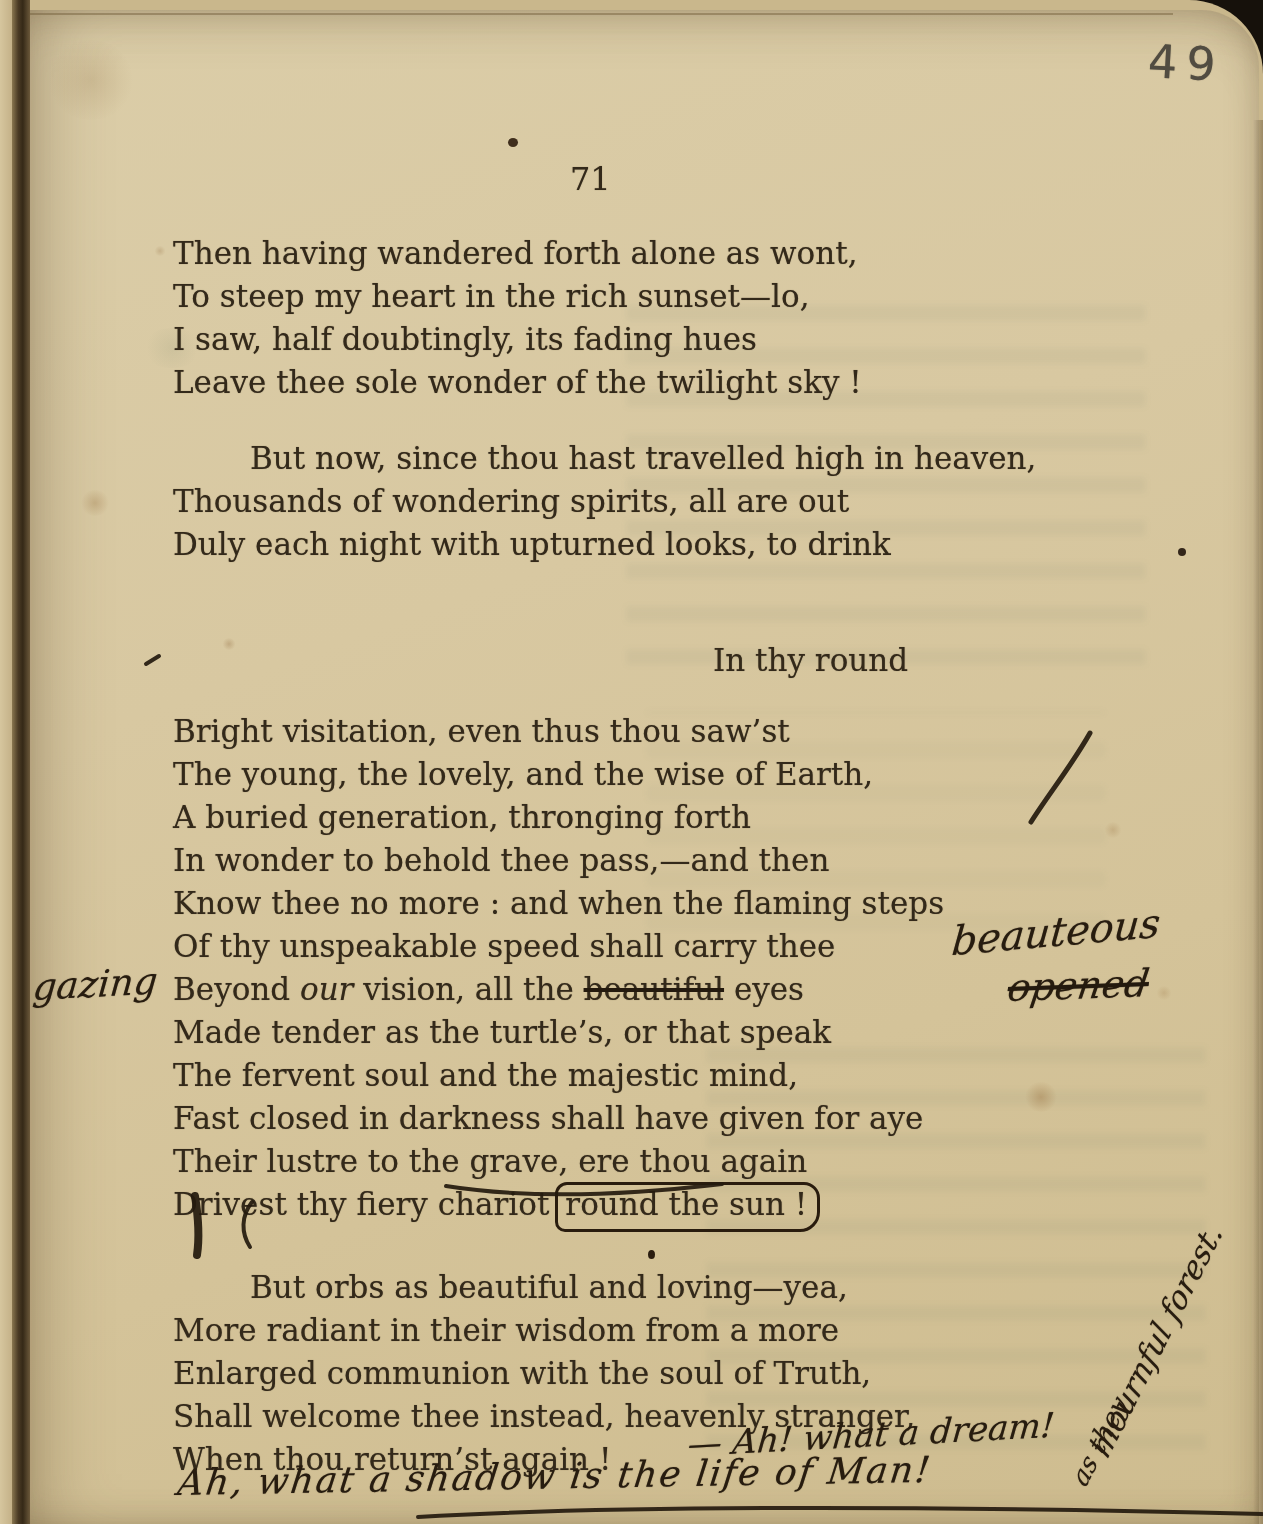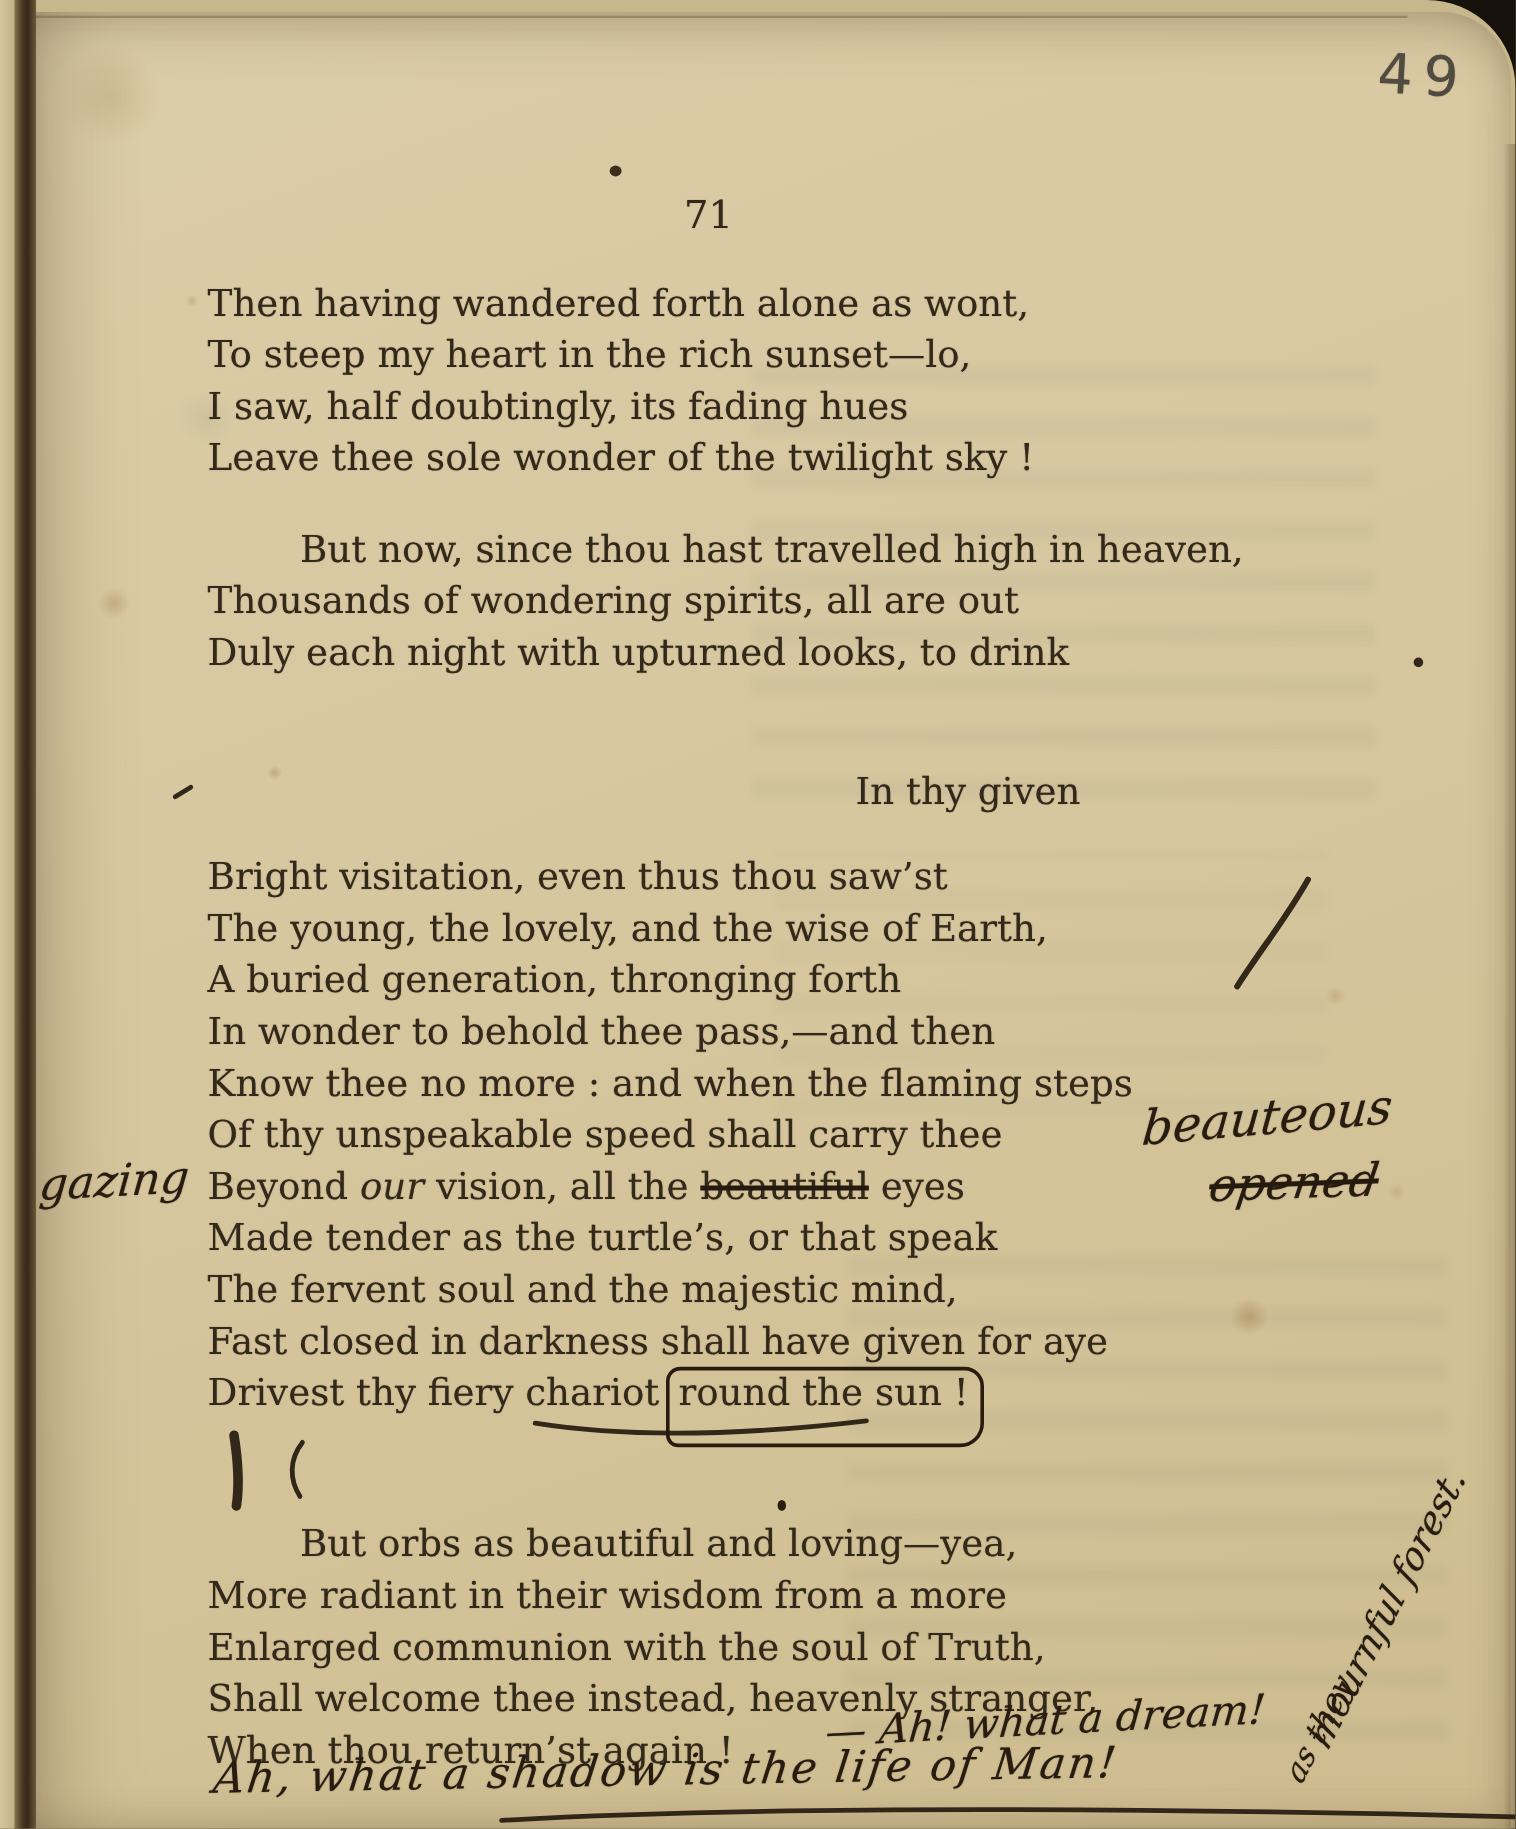--- a/index.html
+++ b/index.html
@@ -20,21 +20,21 @@
   .top-crease{position:absolute;top:13px;left:30px;right:90px;height:2px;background:rgba(110,90,55,.45);z-index:2;}
   .right-shade{position:absolute;right:0;top:120px;bottom:0;width:10px;z-index:2;
         background:linear-gradient(90deg,rgba(0,0,0,0),rgba(70,52,28,.35));}
 
   .print{position:absolute;color:#33291a;font-size:31px;line-height:43px;z-index:3;
          text-shadow:0 0 1px rgba(45,34,18,.45);white-space:nowrap;}
   .line{white-space:nowrap;}
   .indent{padding-left:77px;}
   .it{font-style:italic;}
   .strike{text-decoration:line-through;text-decoration-thickness:4px;text-decoration-color:#241a0e;}
-  .boxed{border:3px solid #291c0e;border-radius:12px 16px 20px 10px;padding:1px 10px 24px 7px;margin-left:6px;}
+  .boxed{border:3px solid #291c0e;border-radius:12px 16px 20px 10px;padding:1px 10px 7px 7px;margin-left:6px;}
 
   .hand{position:absolute;font-family:"DejaVu Serif",serif;font-style:italic;color:#271c0f;z-index:4;
         white-space:nowrap;transform-origin:left center;text-shadow:0 0 1px rgba(30,20,10,.5);}
   .hand-strike{text-decoration:line-through;text-decoration-thickness:4px;text-decoration-color:#241a0e;}
   .pencil{position:absolute;font-family:"DejaVu Sans",sans-serif;color:#514c41;z-index:4;
         letter-spacing:9px;text-shadow:0 0 1px rgba(70,64,52,.6);}
 
   .overlay{position:absolute;left:0;top:0;z-index:5;pointer-events:none;}
   .spot{position:absolute;border-radius:50%;z-index:2;}
   .ink-dot{position:absolute;border-radius:50%;z-index:4;}
@@ -83,35 +83,36 @@
     <div class="line">I saw, half doubtingly, its fading hues</div>
     <div class="line">Leave thee sole wonder of the twilight sky !</div>
   </div>
 
   <div class="print" style="left:173px;top:437px;">
     <div class="line indent">But now, since thou hast travelled high in heaven,</div>
     <div class="line">Thousands of wondering spirits, all are out</div>
     <div class="line">Duly each night with upturned looks, to drink</div>
   </div>
 
-  <div class="print" style="left:713px;top:639px;">In thy given</div>
+  <div class="print" style="left:713px;top:639px;">In thy round</div>
 
   <div class="print" style="left:173px;top:710px;">
     <div class="line">Bright visitation, even thus thou saw’st</div>
     <div class="line">The young, the lovely, and the wise of Earth,</div>
     <div class="line">A buried generation, thronging forth</div>
     <div class="line">In wonder to behold thee pass,—and then</div>
     <div class="line">Know thee no more : and when the flaming steps</div>
     <div class="line">Of thy unspeakable speed shall carry thee</div>
     <div class="line">
       <span>Beyond </span><span class="it">our</span><span> vision, all the </span><span class="strike">beautiful</span><span> eyes</span>
     </div>
     <div class="line">Made tender as the turtle’s, or that speak</div>
     <div class="line">The fervent soul and the majestic mind,</div>
     <div class="line">Fast closed in darkness shall have given for aye</div>
+    <div class="line">Their lustre to the grave, ere thou again</div>
     <div class="line">
       <span>Driv</span><span>e</span><span>st thy fiery chariot</span><span class="boxed">round the sun !</span>
     </div>
   </div>
 
   <div class="print" style="left:173px;top:1266px;">
     <div class="line indent">But orbs as beautiful and loving—yea,</div>
     <div class="line">More radiant in their wisdom from a more</div>
     <div class="line">Enlarged communion with the soul of Truth,</div>
     <div class="line">Shall welcome thee instead, heavenly stranger,</div>

